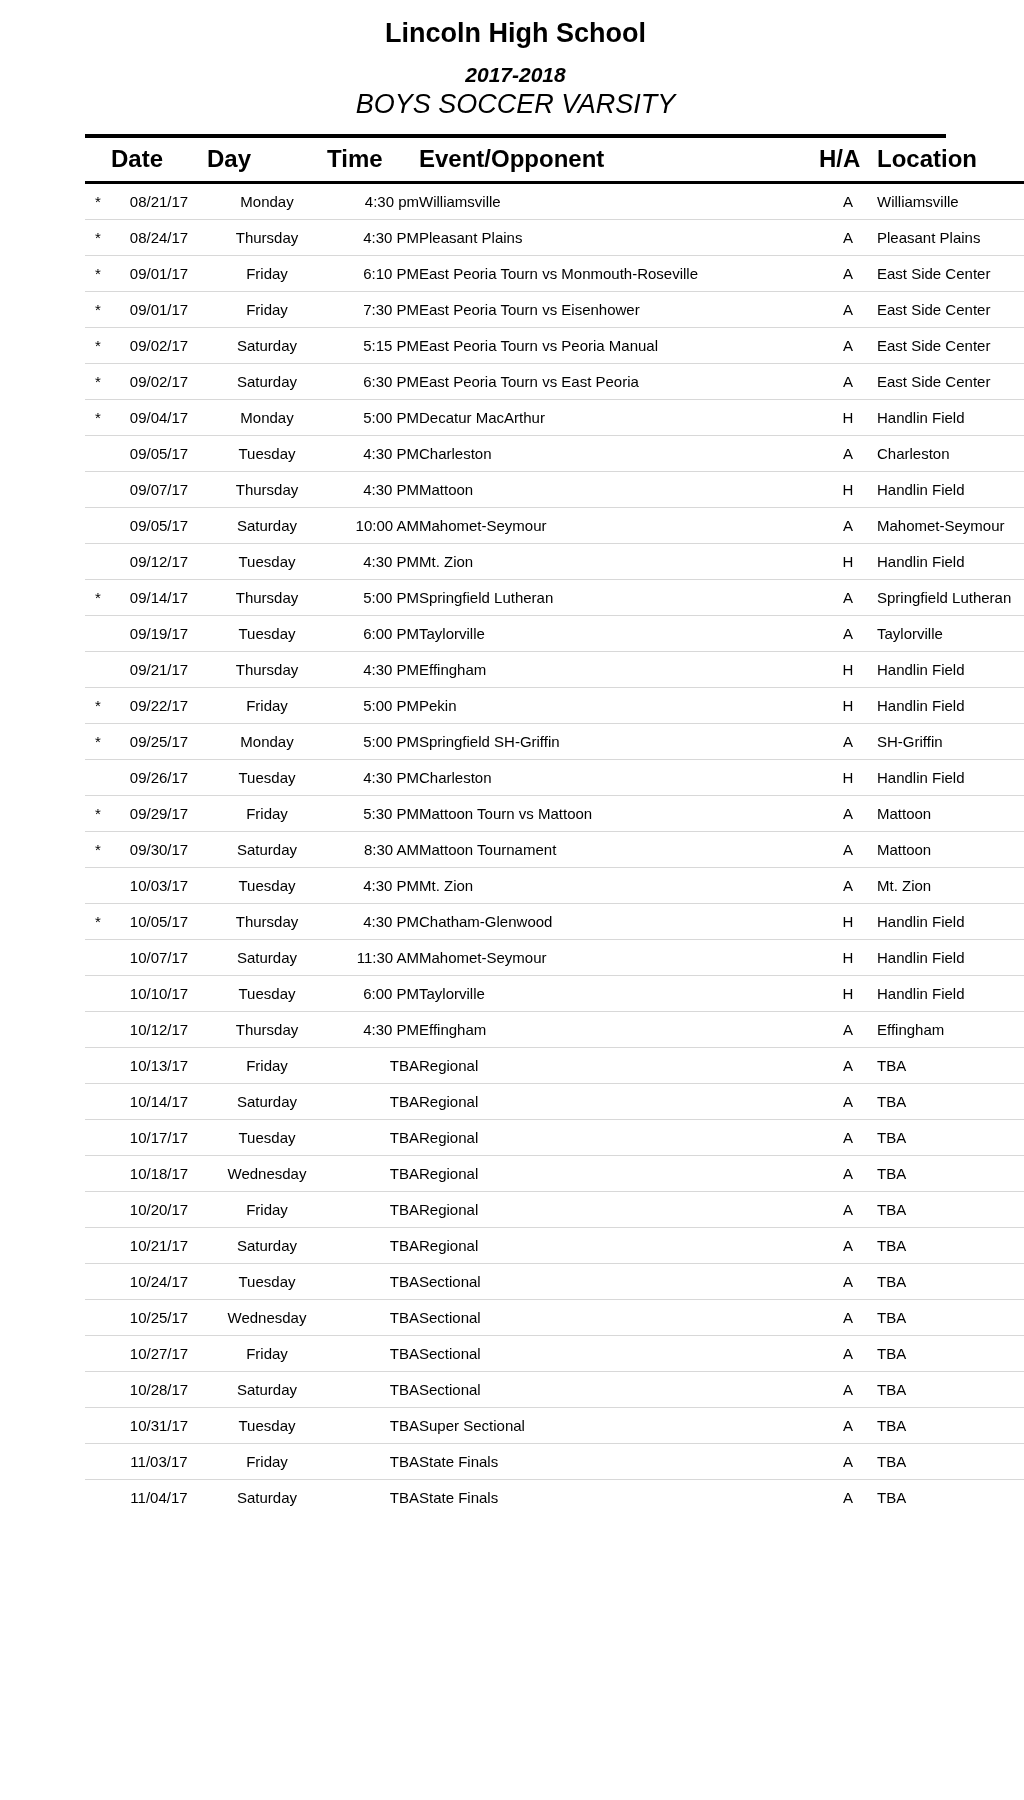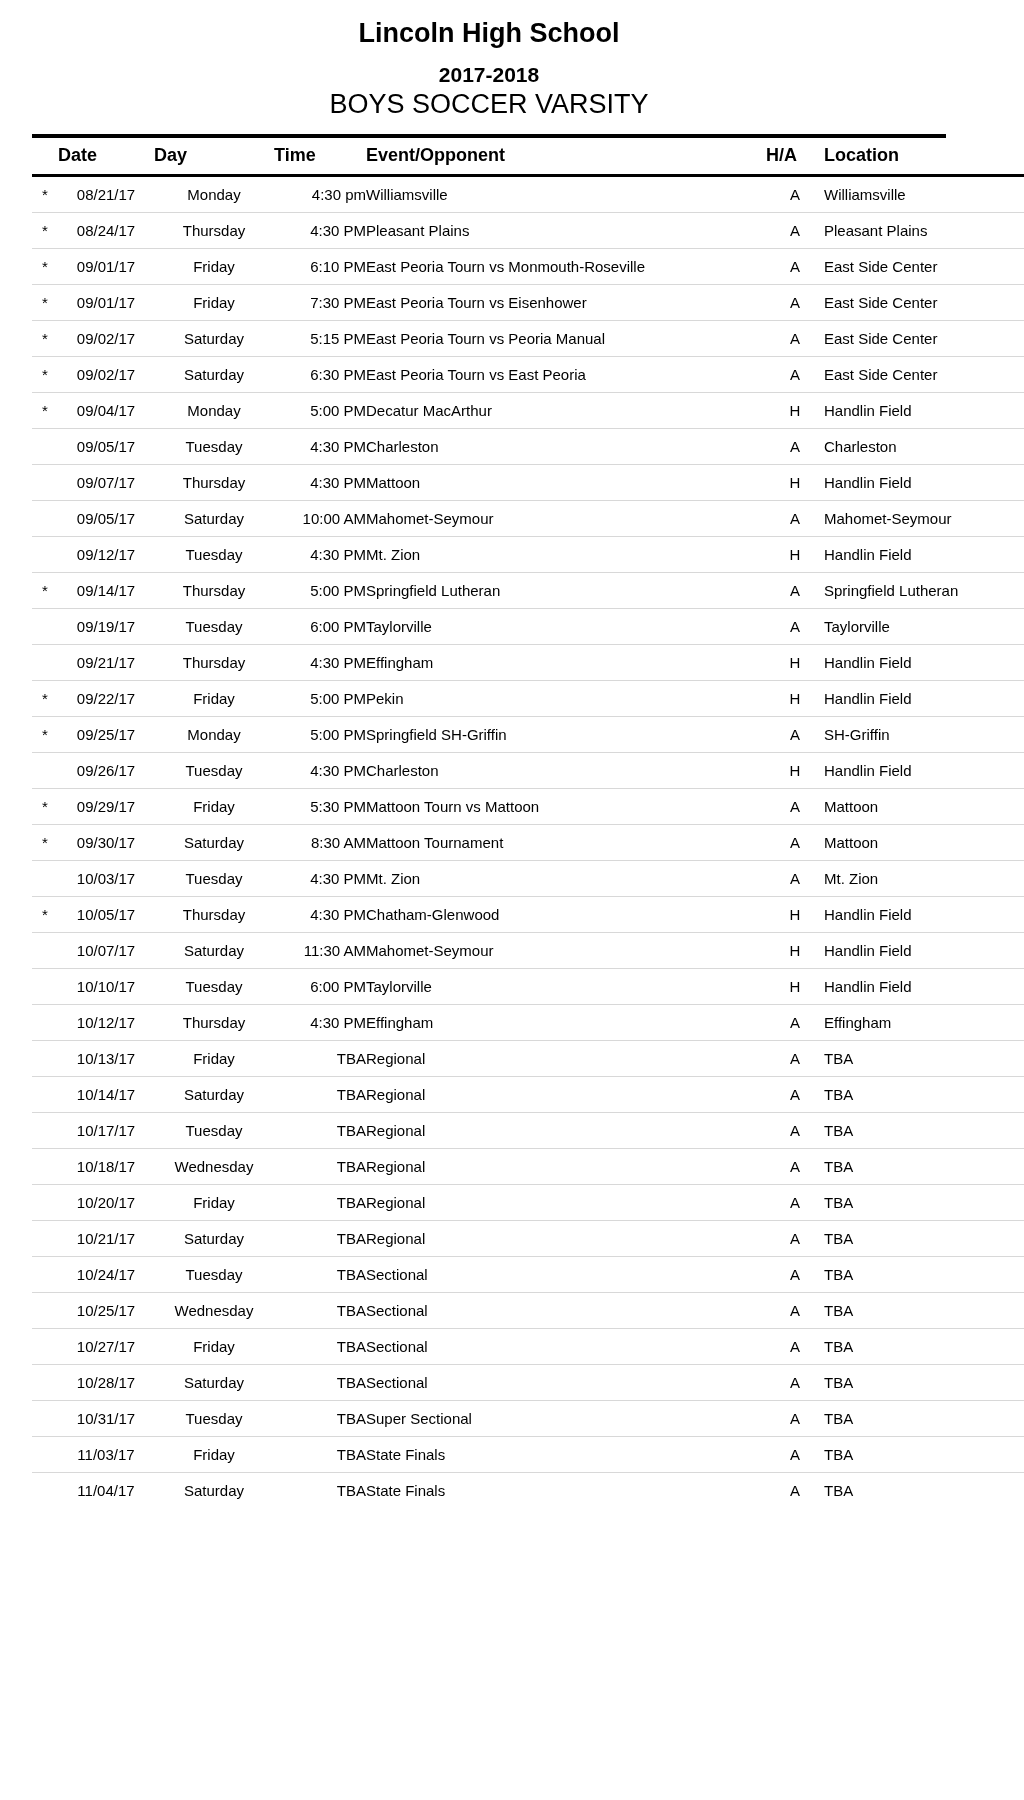--- a/index.html
+++ b/index.html
@@ -9,60 +9,62 @@
   }
   body {
     width: 1024px;
     min-height: 1800px;
     font-family: "Liberation Sans", sans-serif;
     color: #000000;
   }
   .page {
     width: 1006px;
     box-sizing: border-box;
-    padding: 10px 60px 0 32px;
+    padding: 10px 60px 0 85px;
   }
   .title-block {
     text-align: center;
     margin-top: 8px;
   }
   .school-name {
     font-size: 27px;
     font-weight: bold;
     line-height: 1.15;
     letter-spacing: 0px;
   }
   .doc-title {
     font-size: 33px;
     font-weight: bold;
     line-height: 1.15;
     margin-top: 1px;
   }
   .season {
     font-size: 21px;
     font-weight: bold;
+    font-style: italic;
     margin-top: 14px;
     line-height: 1.15;
   }
   .sport {
     font-size: 27px;
+    font-style: italic;
     margin-top: 2px;
     line-height: 1.15;
   }
   .rule-top {
     border-top: 4px solid #000;
     margin-top: 14px;
   }
   table.schedule {
     width: 100%;
     border-collapse: collapse;
     table-layout: fixed;
   }
   table.schedule thead th {
-    font-size: 18px;
+    font-size: 24px;
     font-weight: bold;
     text-align: left;
     padding: 7px 0 8px 0;
     vertical-align: bottom;
   }
   .rule-head {
     border-bottom: 3px solid #000;
   }
   table.schedule tbody td {
     font-size: 15px;

